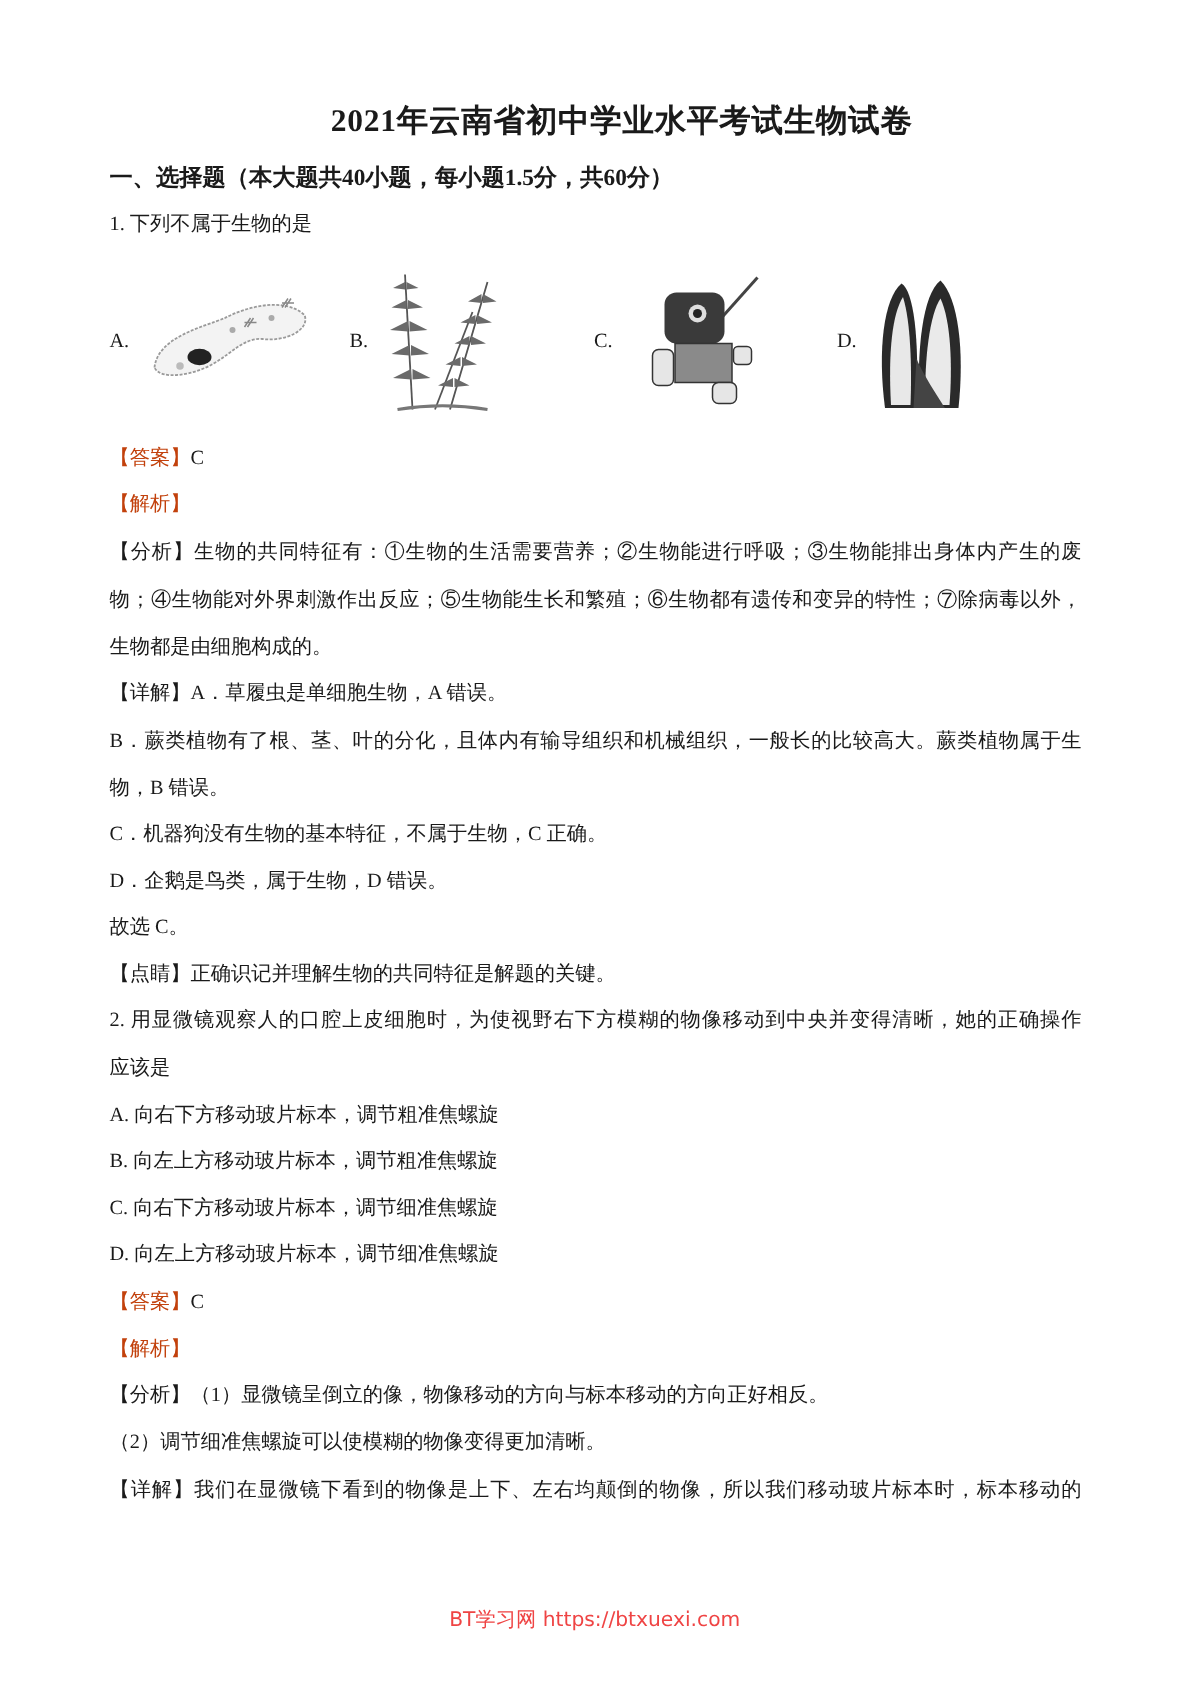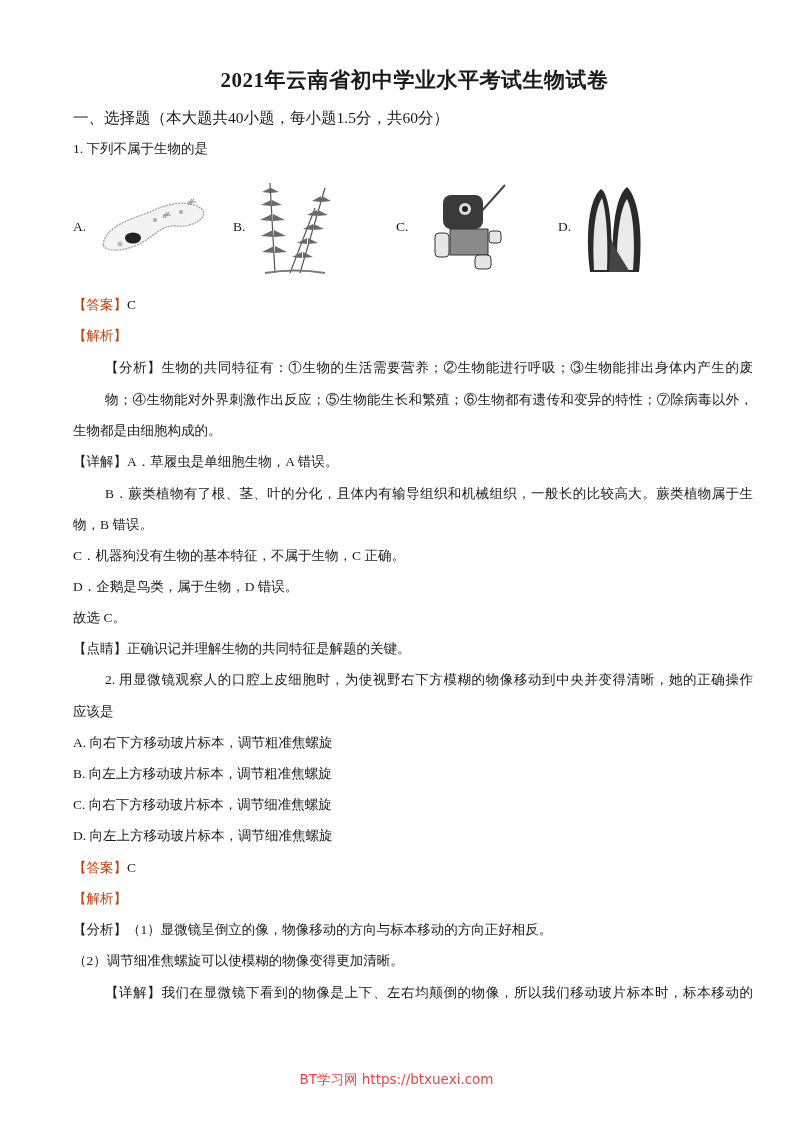--- a/index.html
+++ b/index.html
@@ -8,26 +8,26 @@
       font-family: "Liberation Serif", "DejaVu Serif", serif;
       color: #1a1a1a;
     }
     .page { position: absolute; left: 0; top: 0; width: 793px; height: 1122px; }
     .title {
       position: absolute; left: 0; width: 793px; top: 66px;
       text-align: center; font-size: 21px; font-weight: bold; letter-spacing: 0.5px; padding-left: 18px;
     }
     .section {
       position: absolute; left: 73px; top: 108px;
-      font-size: 15.5px; font-weight: normal;
+      font-size: 15.5px; font-weight: bold;
     }
     .line {
       position: absolute; left: 73px; font-size: 13.5px; white-space: nowrap; line-height: 18px;
     }
-    .line.full { width: 648px; text-align: justify; text-align-last: justify; margin-left: 32px; }
+    .line.full { width: 648px; text-align: justify; text-align-last: justify; }
     .tag { color: #c2410c; }
     .opt-label { position: absolute; font-size: 13.5px; top: 219px; }
     .img-box { position: absolute; }
     .footer {
       position: absolute; left: 0; width: 793px; top: 1071px; text-align: center;
       font-family: "DejaVu Sans", "Liberation Sans", sans-serif; font-size: 13.5px; color: #ef4444;
     }
   </style>
 </head>
 <body>

